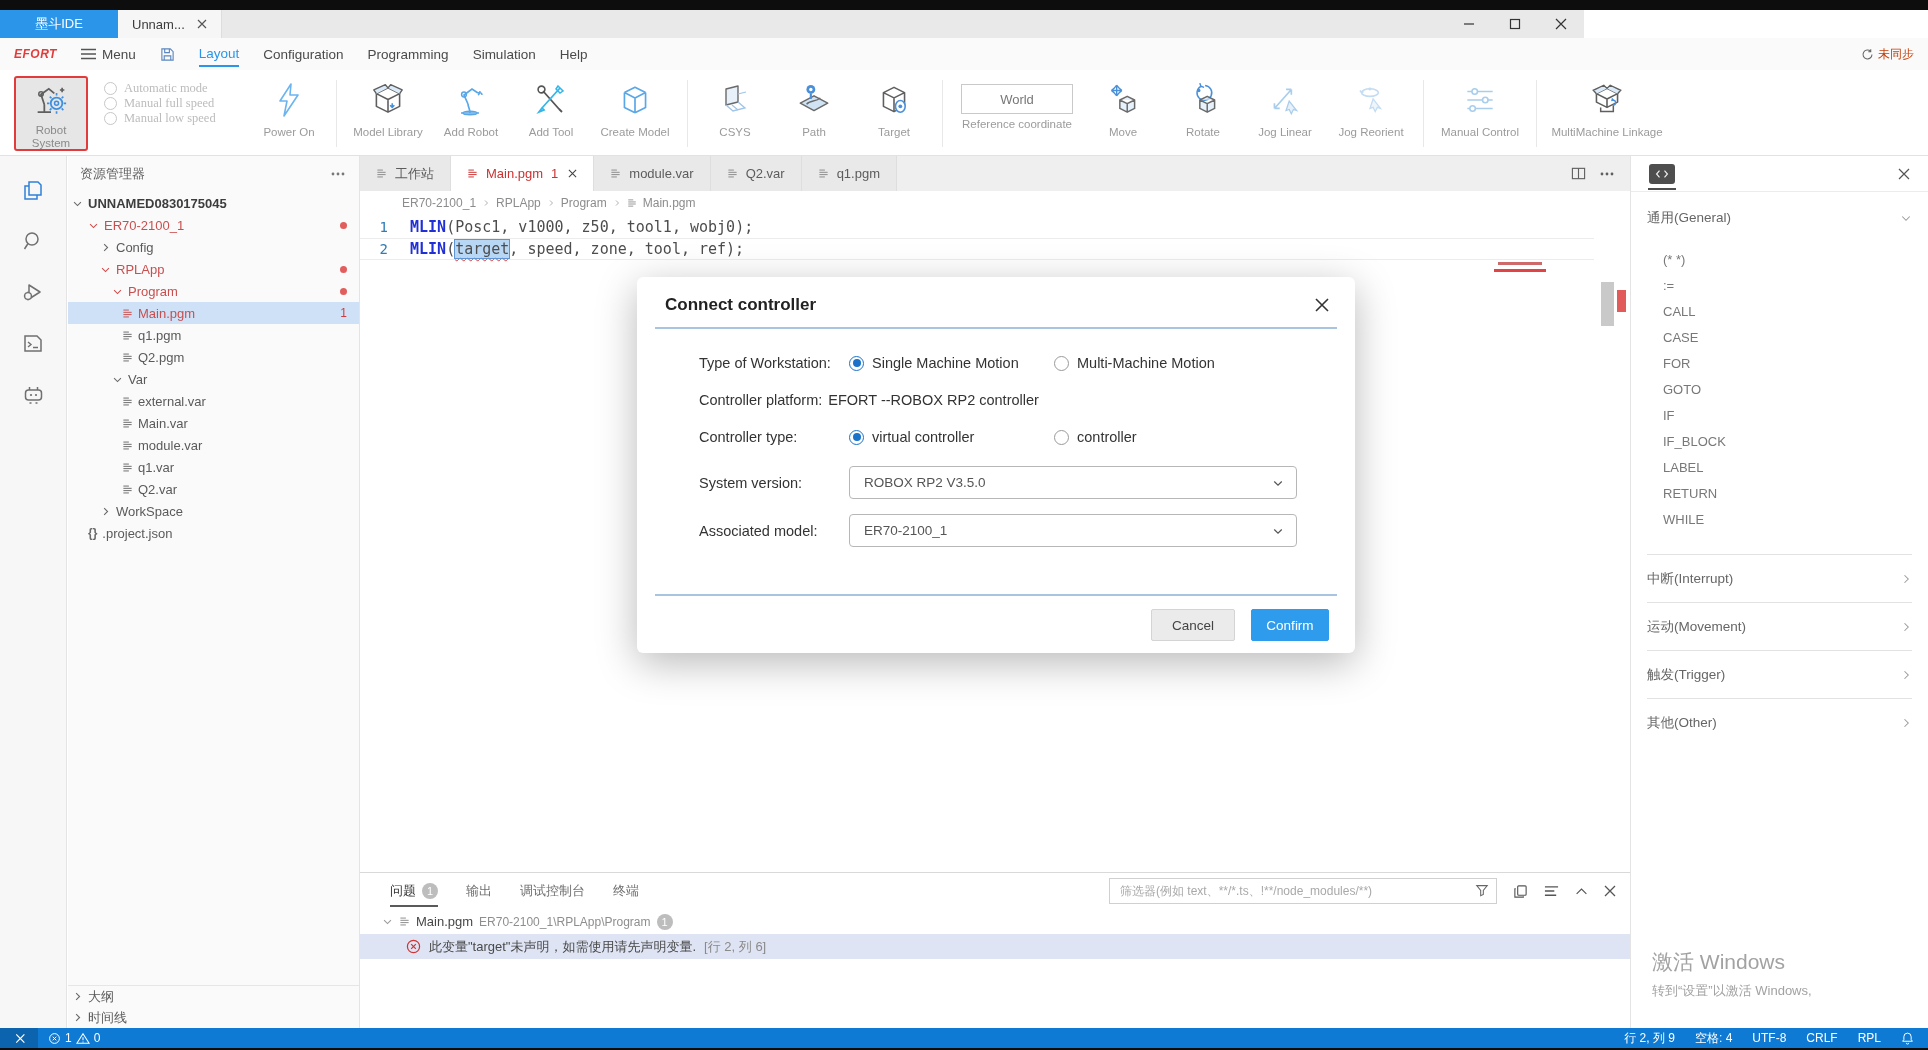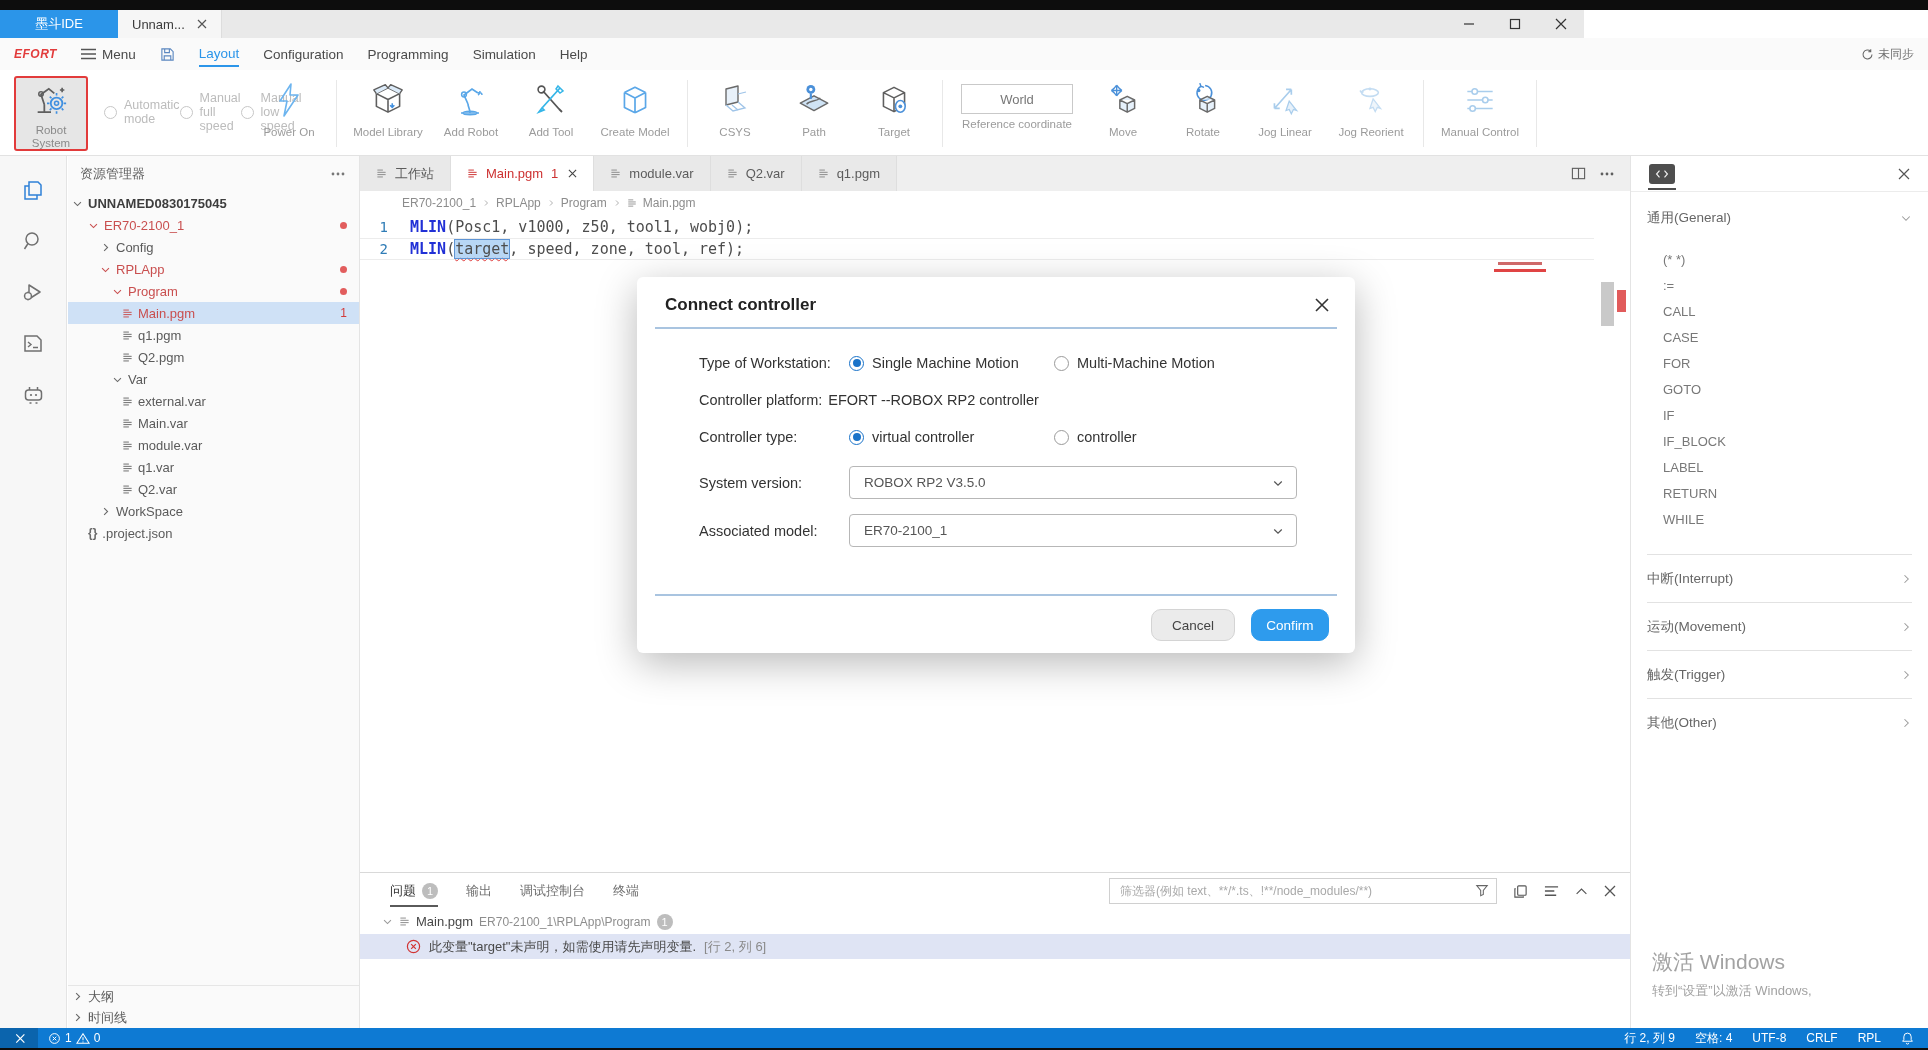--- a/index.html
+++ b/index.html
@@ -17,30 +17,30 @@
   .doc-tab { padding:0 14px; background:#f6f6f6; border-right:1px solid #ddd; display:flex; align-items:center; gap:12px; font-size:13px; color:#3c3c3c; }
   .winbtns { margin-left:auto; display:flex; }
   .winbtn { width:46px; display:flex; align-items:center; justify-content:center; color:#333; }
 
   
   .menubar { position:absolute; left:0; top:38px; width:1928px; height:32px; background:#fafafa; display:flex; align-items:center; padding:0 14px; gap:24px; font-size:13.5px; color:#4a4a4a; }
   .efort-logo { color:#e23b3b; font-weight:bold; font-style:italic; font-size:12px; letter-spacing:.5px; }
   .menu-main { display:flex; align-items:center; gap:6px; }
   .menu-item { position:relative; padding:4px 0; }
   .menu-item.active { color:#2b95e9; border-bottom:2px solid #2b95e9; }
-  .sync { margin-left:auto; display:flex; align-items:center; gap:4px; font-size:12px; color:#737373; }
+  .sync { margin-left:auto; display:flex; align-items:center; gap:4px; font-size:12px; color:#c2410c; }
 
   
   .toolbar { position:absolute; left:0; top:70px; width:1928px; height:86px; background:#fff; border-bottom:1px solid #e2e2e2; display:flex; align-items:stretch; padding:6px 6px 4px 14px; }
   .tool { display:flex; flex-direction:column; align-items:center; justify-content:flex-start; width:86px; padding-top:2px; }
   .ticon { height:44px; display:flex; align-items:center; justify-content:center; }
   .tlbl { font-size:11.5px; color:#9b9b9b; margin-top:4px; text-align:center; line-height:1.15; }
   .robot-system { width:74px; background:#e6e6e6; border:2px solid #e23b3b; border-radius:3px; margin-right:10px; }
   .robot-system .tlbl { color:#8a8a8a; }
-  .modes { display:flex; flex-direction:row; padding:5px 6px 8px 6px; width:152px; }
+  .modes { display:flex; flex-direction:column; padding:5px 6px 8px 6px; width:152px;font-family:Liberation Serif, serif; }
   .mode { display:flex; align-items:center; gap:7px; font-size:12.5px; color:#bcbcbc; }
   .radio-sm { width:13px; height:13px; border-radius:50%; border:1px solid #c7c7c7; background:#fff; flex:0 0 auto; }
   .tdiv { width:1px; background:#e8e8e8; margin:4px 8px; }
   .world-box { width:112px; height:30px; border:1px solid #c9c9c9; display:flex; align-items:center; justify-content:center; color:#777; font-size:13px; margin-top:6px; background:#fff; }
   .tool.ref { width:132px; }
   .tool.mml { width:124px; }
 
   
   .activitybar { position:absolute; left:0; top:156px; bottom:22px; width:67px; background:#f7f7f7; border-right:1px solid #e4e4e4; display:flex; flex-direction:column; align-items:center; padding-top:22px; gap:27px; color:#707070; }
   .act.active { color:#2f81d8; }
@@ -127,21 +127,21 @@
   .dlg-row { display:flex; align-items:center; margin-bottom:21px; }
   .dlg-label { width:150px; flex:0 0 auto; color:#333; }
   .opt { display:flex; align-items:center; gap:8px; }
   .opt1 { width:205px; }
   .radio { width:15px; height:15px; border-radius:50%; border:1px solid #9a9a9a; background:#fff; position:relative; flex:0 0 auto; }
   .radio.on { border-color:#1a73c9; }
   .radio.on::after { content:""; position:absolute; inset:2.5px; border-radius:50%; background:#1a73c9; }
   .dlg-select { width:448px; height:33px; border:1px solid #b7b7b7; border-radius:4px; display:flex; align-items:center; justify-content:space-between; padding:0 12px 0 14px; color:#555; font-size:13.5px; background:#fff; }
   .dlg-div2 { position:absolute; left:18px; right:18px; bottom:57px; border-top:2px solid #a9c4e0; }
   .dlg-footer { position:absolute; right:26px; bottom:12px; display:flex; gap:16px; }
-  .btn { height:32px; border-radius:10px; font-size:13.5px; display:flex; align-items:center; justify-content:center; font-family:"Liberation Sans",sans-serif;text-align:right; }
+  .btn { height:32px; border-radius:2px; font-size:13.5px; display:flex; align-items:center; justify-content:center; font-family:"Liberation Sans",sans-serif;text-align:right; }
   .btn-cancel { width:84px; background:#ebebeb; border:1px solid #d4d4d4; color:#444; }
   .btn-confirm { width:78px; background:#2e9bed; border:1px solid #2e9bed; color:#fff; }
 
   
   .statusbar { position:absolute; left:0; top:1028px; width:1928px; height:20px; background:#0e7ad3; color:#fff; display:flex; align-items:center; font-size:12px; }
   .sb-remote { width:38px; height:100%; background:rgba(0,0,0,.18); display:flex; align-items:center; justify-content:center; }
   .sb-group { display:flex; align-items:center; gap:4px; padding:0 10px; }
   .sb-right { margin-left:auto; display:flex; align-items:center; gap:20px; padding-right:14px; }
   .sb-item { display:flex; align-items:center; gap:4px; }
 
@@ -399,20 +399,31 @@
           <circle cx="13" cy="10" r="2.6" fill="#fff" stroke="#a9cdec" stroke-width="1.5"></circle>
           <circle cx="23" cy="18" r="2.6" fill="#fff" stroke="#a9cdec" stroke-width="1.5"></circle>
           <circle cx="11" cy="26" r="2.6" fill="#fff" stroke="#a9cdec" stroke-width="1.5"></circle>
         </svg>
       </span>
     <span class="tlbl">Manual Control</span>
   </div>
 
   <div class="tdiv"></div>
 
+  <div class="tool mml">
+    <span class="ticon">
+        <svg width="40" height="38" viewBox="0 0 36 36">
+          <path d="M8 12 L18 7 L28 12 L28 20 L18 25 L8 20 Z M8 12 L18 17 L28 12 M18 17 V25" fill="none" stroke="#5f5f5f" stroke-width="1.5" stroke-linejoin="round"></path>
+          <path d="M8 12 L5 8.8 L15 4 L18 7 M28 12 L31 8.8 L21 4 L18 7" fill="#dcebf9" stroke="#5f5f5f" stroke-width="1.3"></path>
+          <path d="M12 25 v4 h12 v-6" fill="none" stroke="#5f5f5f" stroke-width="1.4"></path>
+          <path d="M24 18 c3 1 3 4 0 5 m0-5 l-1.5-1.5 m1.5 1.5 l-2 .5" stroke="#4a90d9" stroke-width="1.4" fill="none"></path>
+        </svg>
+      </span>
+    <span class="tlbl">MultiMachine Linkage</span>
+  </div>
 </div>
 
 <div class="activitybar">
   <span class="act active">
       <svg width="24" height="24" viewBox="0 0 24 24">
         <path d="M8 4 H17 L20 7 V17 H8 Z" fill="none" stroke="currentColor" stroke-width="1.5"></path>
         <path d="M8 8 H4 V21 H16 V17" fill="none" stroke="currentColor" stroke-width="1.5"></path>
       </svg>
     </span>
   <span class="act">

